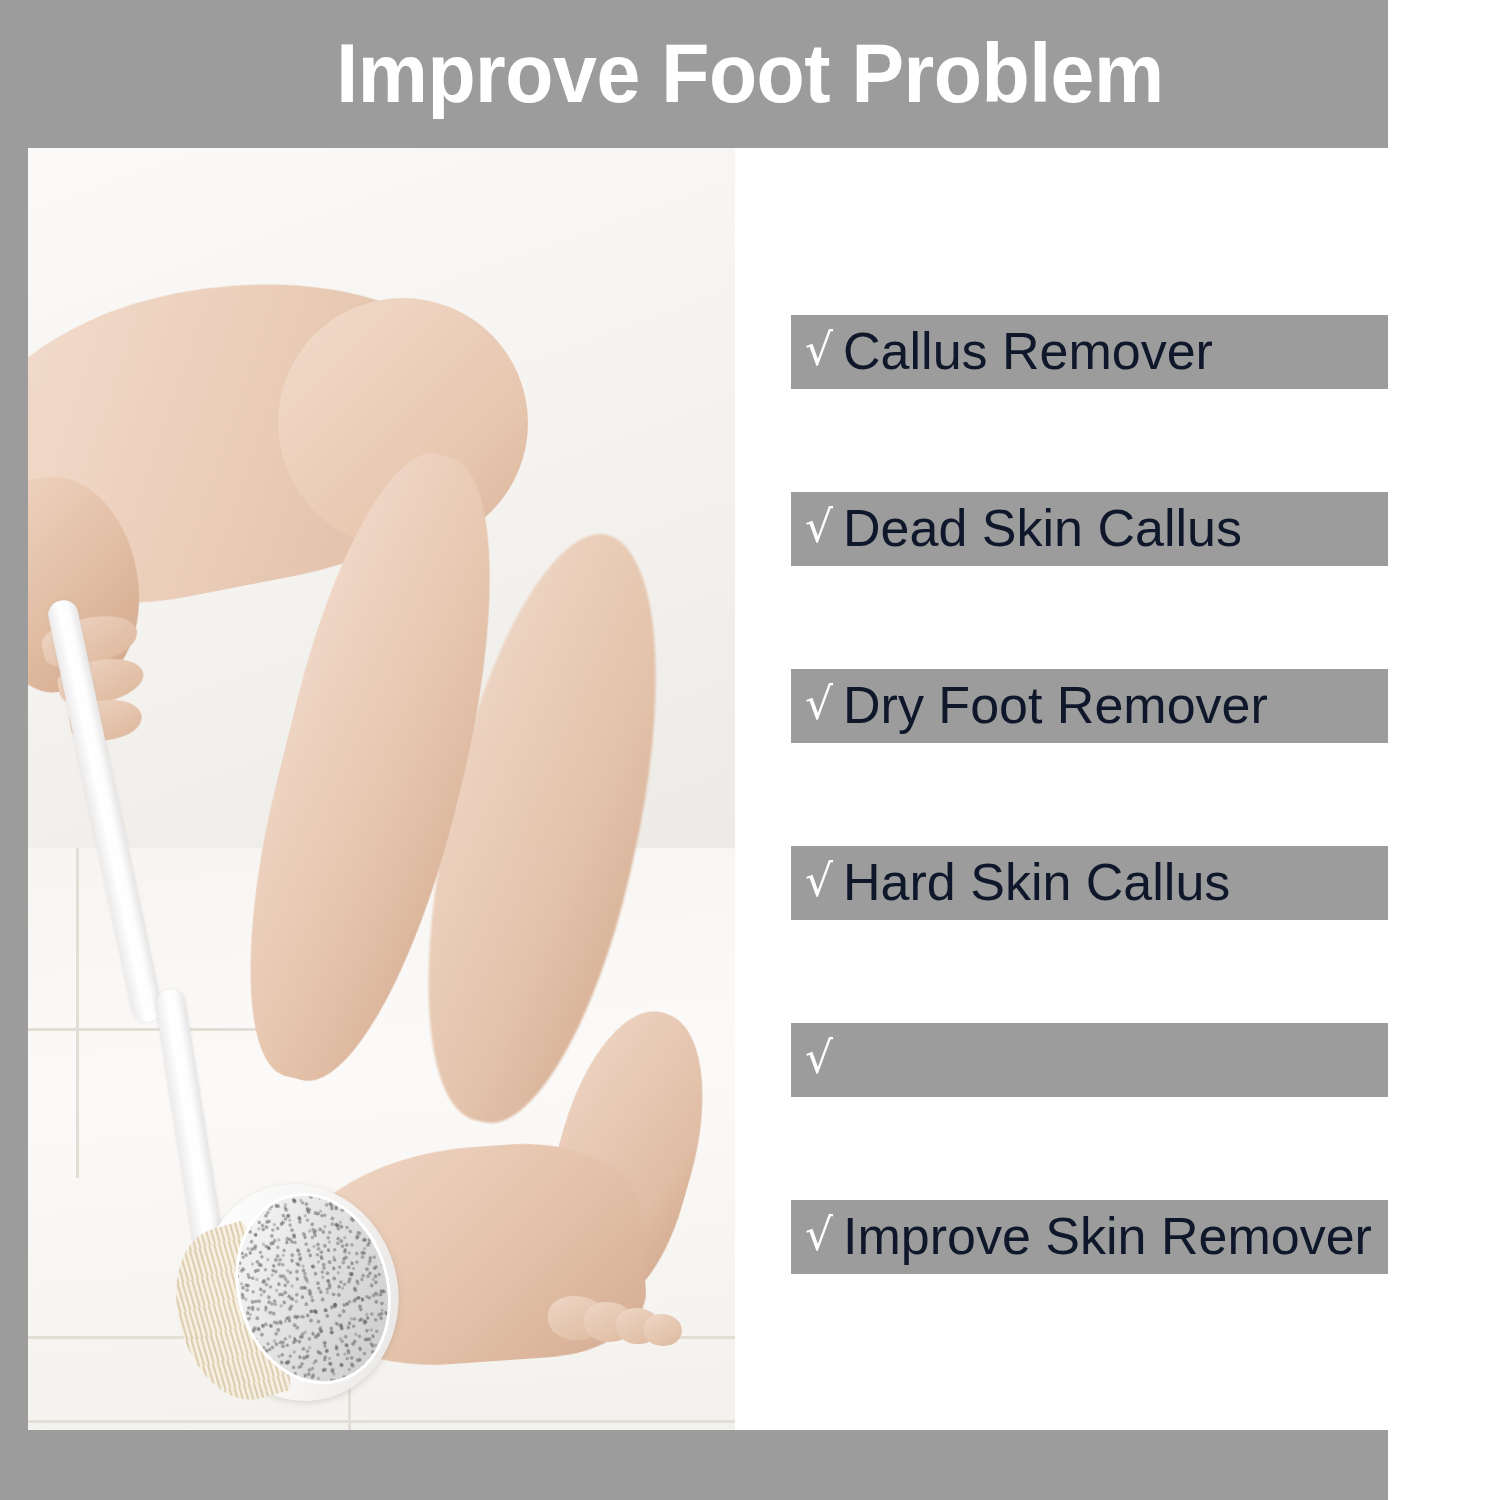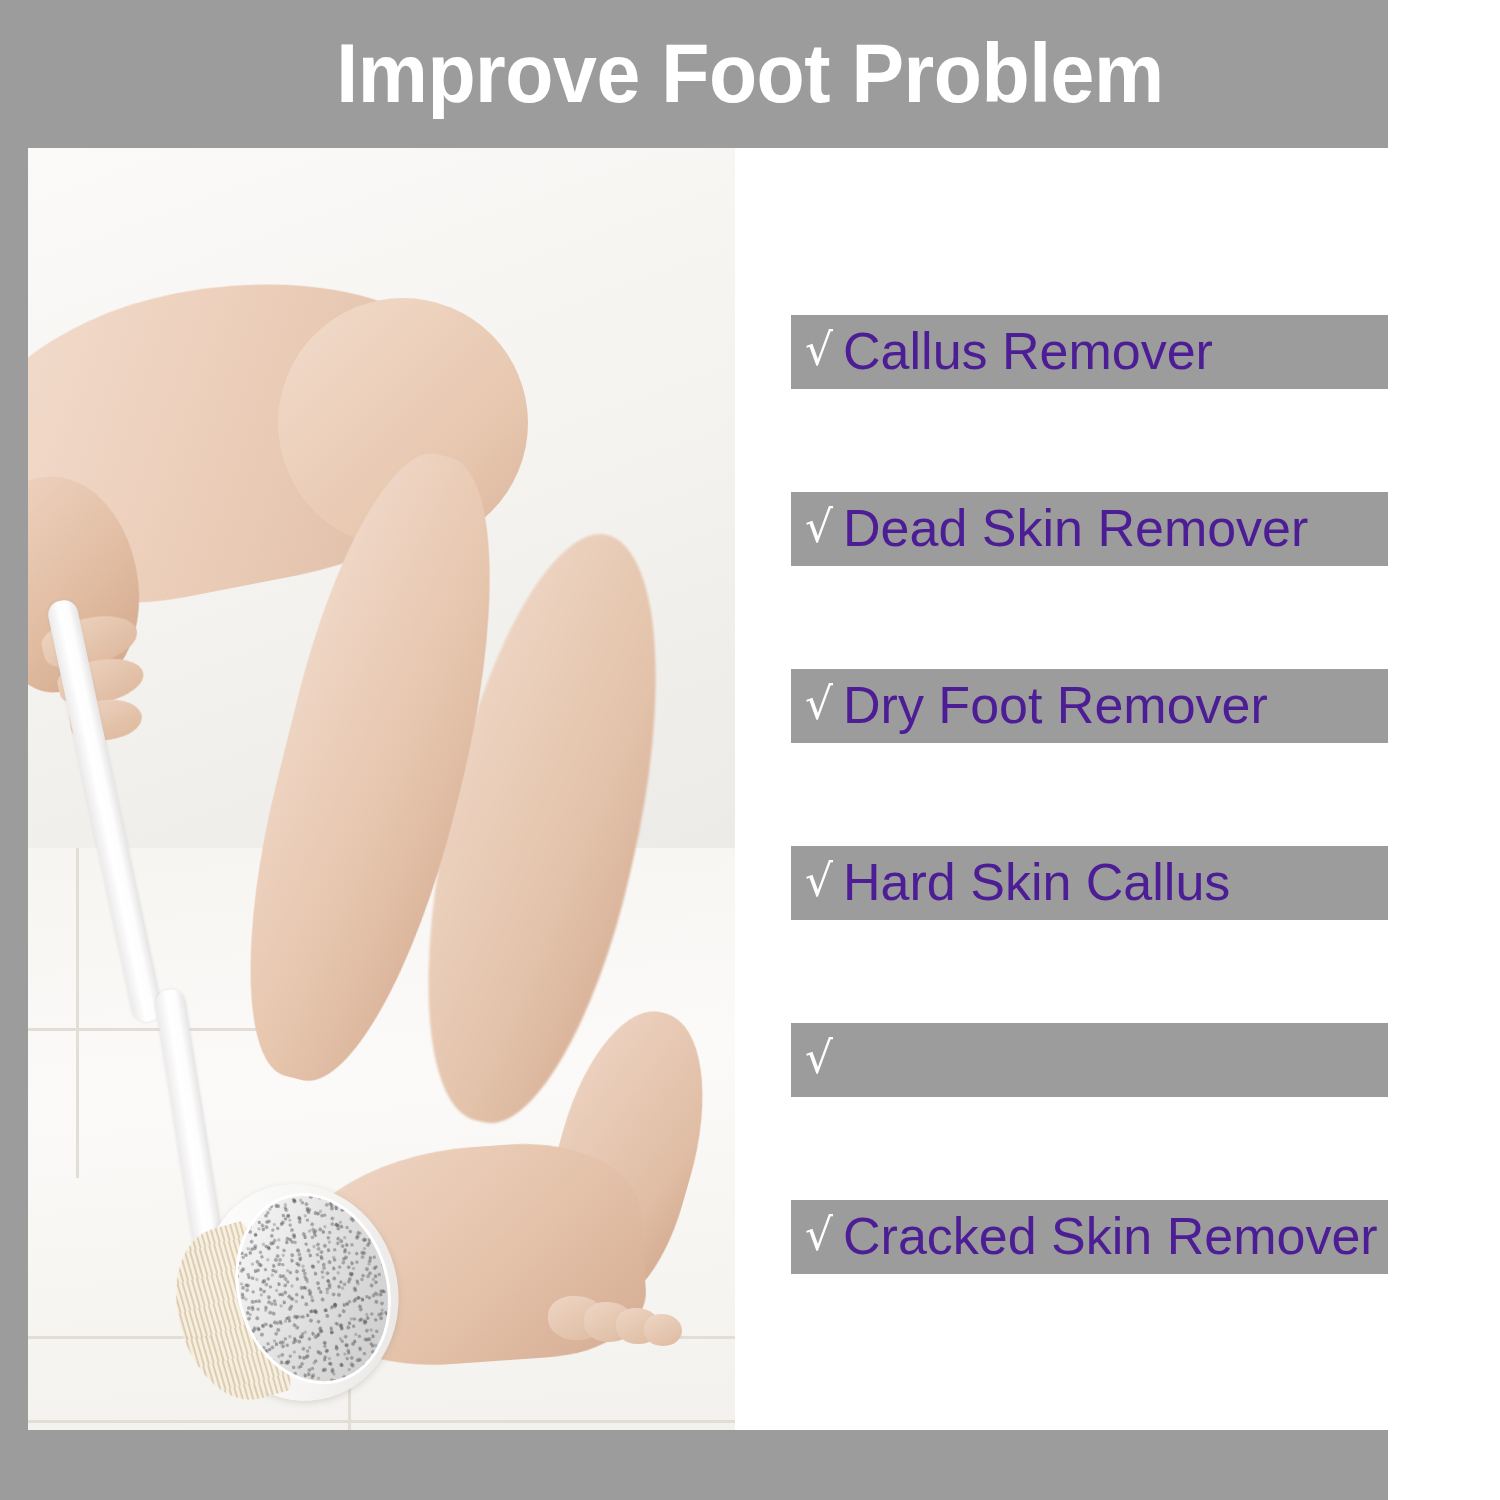--- a/index.html
+++ b/index.html
@@ -247,21 +247,21 @@
   .check-icon {
     color: #ffffff;
     font-size: 44px;
     line-height: 1;
     font-family: "DejaVu Sans", sans-serif;
     margin-right: 10px;
     transform: translateY(-2px);
     flex: 0 0 auto;
   }
   .feature-label {
-    color: #4c1d95;
+    color: #0f172a;
     font-size: 52px;
     line-height: 1;
     font-family: "Liberation Sans", sans-serif;
     white-space: nowrap;
     transform: translateY(-1px);
   }
 </style>
 </head>
 <body>
 
@@ -311,37 +311,37 @@
 
     <div id="features">
 
       <div class="feature-row" style="top:167px;">
         <span class="check-icon">√</span>
         <span class="feature-label">Callus Remover</span>
       </div>
 
       <div class="feature-row" style="top:344px;">
         <span class="check-icon">√</span>
-        <span class="feature-label">Dead Skin Remover</span>
+        <span class="feature-label">Dead Skin Callus</span>
       </div>
 
       <div class="feature-row" style="top:521px;">
         <span class="check-icon">√</span>
         <span class="feature-label">Dry Foot Remover</span>
       </div>
 
       <div class="feature-row" style="top:698px;">
         <span class="check-icon">√</span>
         <span class="feature-label">Hard Skin Callus</span>
       </div>
 
       <div class="feature-row" style="top:875px;">
         <span class="check-icon">√</span>
       </div>
 
       <div class="feature-row" style="top:1052px;">
         <span class="check-icon">√</span>
-        <span class="feature-label">Cracked Skin Remover</span>
+        <span class="feature-label">Improve Skin Remover</span>
       </div>
 
     </div>
   </div>
 </div>
 
 </body></html>

